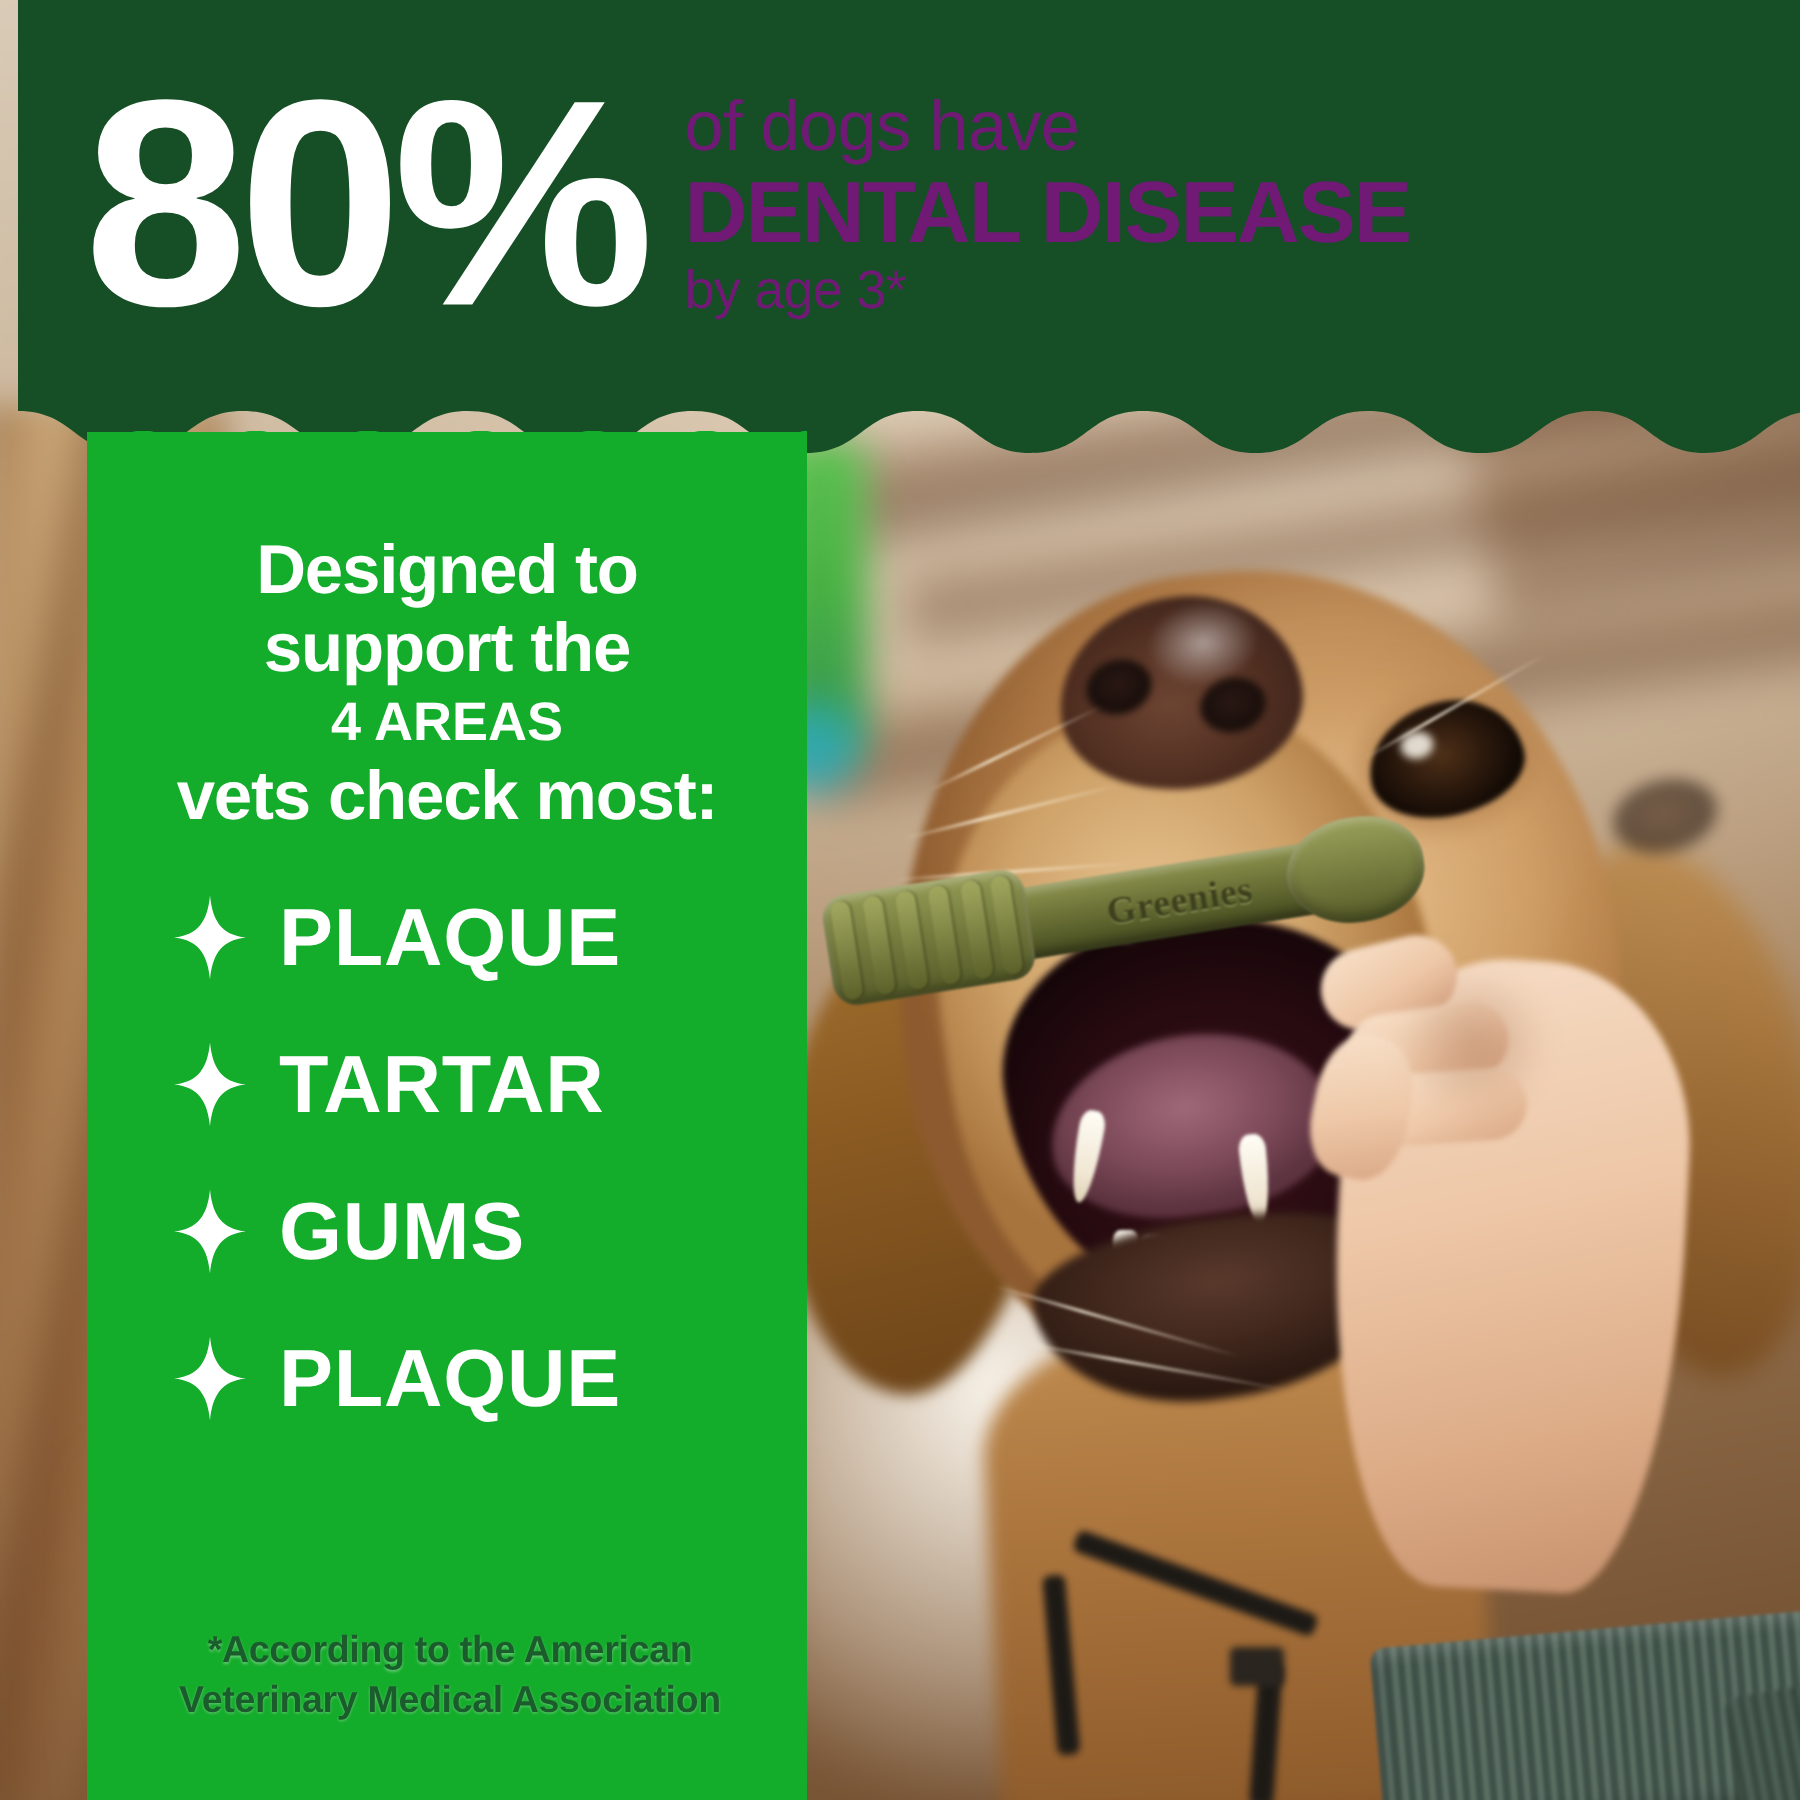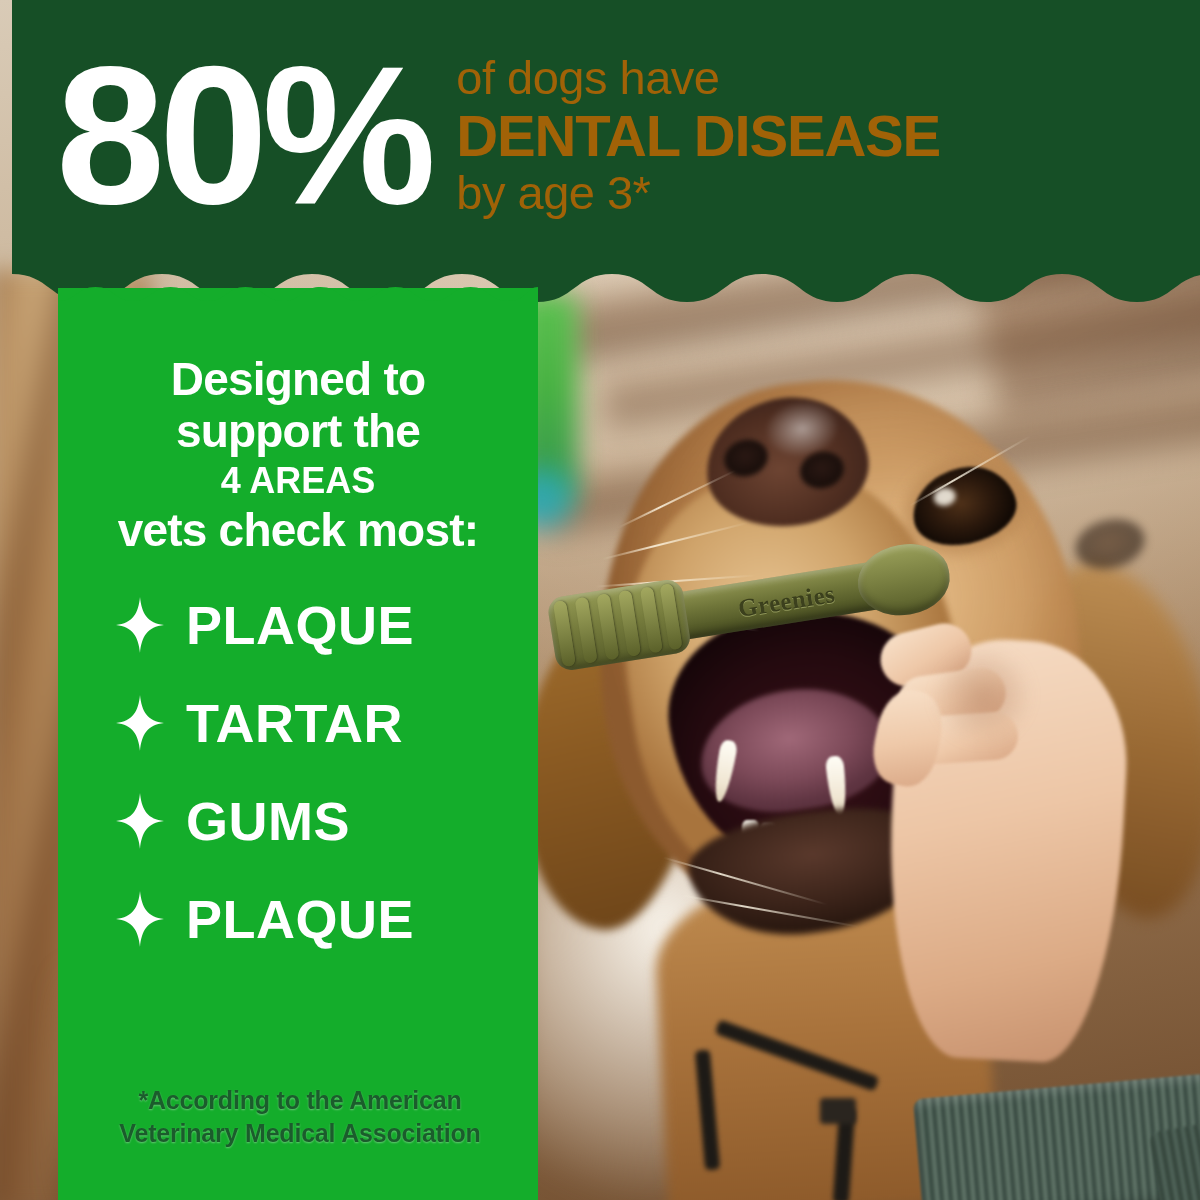--- a/index.html
+++ b/index.html
@@ -356,24 +356,24 @@
   }
   .pct {
     font-size: 196px;
     font-weight: 700;
     color: #ffffff;
     line-height: 0.88;
     letter-spacing: -6px;
     margin-right: 26px;
     white-space: nowrap;
   }
-  .stat-lines { color: #a16207; }
+  .stat-lines { color: #701a75; }
   .stat-l1 { font-size: 47px; font-weight: 400; line-height: 1.08; letter-spacing: -0.5px; }
   .stat-l2 { font-size: 58px; font-weight: 700; line-height: 1.1; letter-spacing: -1.2px; }
-  .stat-l3 { font-size: 47px; font-weight: 400; line-height: 1.1; letter-spacing: -0.5px; }
+  .stat-l3 { font-size: 36px; font-weight: 400; line-height: 1.1; letter-spacing: -0.5px; }
 
   
   .card {
     position: absolute;
     left: 58px; top: 288px;
     width: 480px; height: 976px;
     background: #14ad2b;
     border-radius: 0 0 46px 46px;
     padding-top: 8px;
     box-sizing: border-box;

